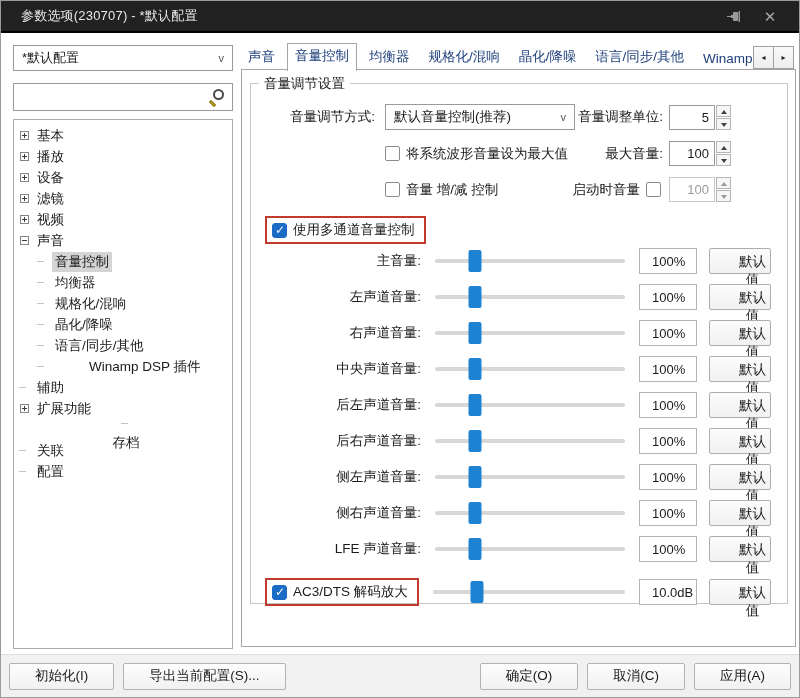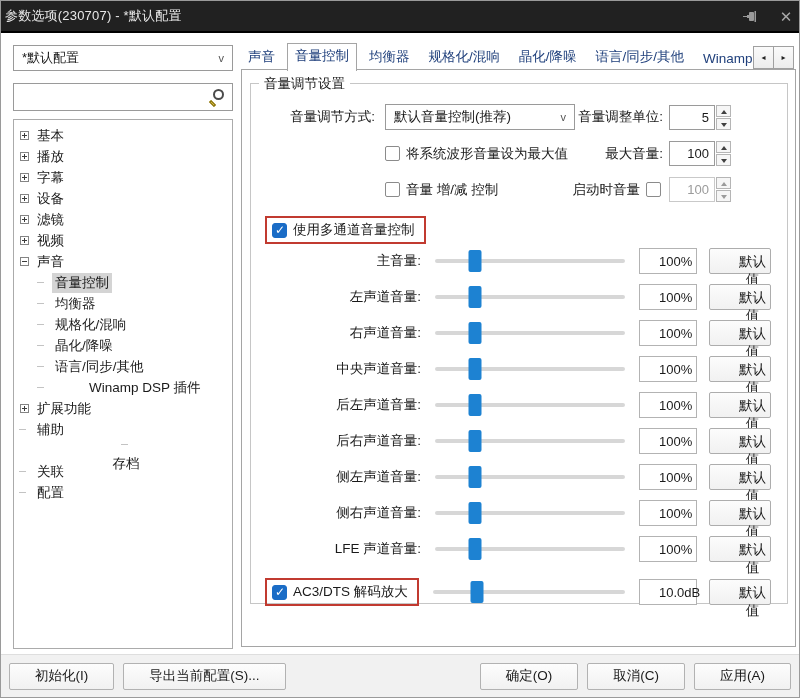--- a/index.html
+++ b/index.html
@@ -3,21 +3,21 @@
 <meta charset="utf-8">
 <style>
   * { box-sizing: border-box; margin: 0; padding: 0; }
   html,body { background:#d8d8d8; }
   body { font-family:"Liberation Sans","DejaVu Sans",sans-serif; font-size:13px; color:#1a1a1a; }
 
   .dialog { position:relative; width:800px; height:698px; background:#ffffff; border:1px solid #9a9a9a; overflow:hidden; }
 
   
   .titlebar { position:absolute; left:0; top:0; right:0; height:32px; background:#212121; border-bottom:2px solid #000;
-              display:flex; align-items:center; padding:0 4px; }
+              display:flex; align-items:center; padding:0 20px; }
   .titlebar .title { color:#e8e8e8; font-size:13px; letter-spacing:.2px; }
   .titlebar .tb-icons { margin-left:auto; display:flex; align-items:center; gap:18px; }
   .tb-btn { width:18px; height:18px; display:flex; align-items:center; justify-content:center; color:#9a9a9a; cursor:default; }
   .close-x { font-size:15px; line-height:1; color:#a8a8a8; }
 
   
   .sidebar { position:absolute; left:12px; top:44px; width:220px; }
   .combo-profile { height:26px; border:1px solid #9a9a9a; background:#fff; display:flex; align-items:center; padding:0 8px; }
   .combo-profile .chev { margin-left:auto; color:#555; font-size:11px; }
   .searchbox { margin-top:12px; height:28px; border:1px solid #9a9a9a; background:#fff; position:relative; display:flex; align-items:center; }
@@ -82,21 +82,21 @@
 
   .annotated { display:inline-flex; align-items:center; gap:6px; border:2px solid #c13a30; padding:3px 9px 3px 5px; font-size:13.5px; }
   .annotate-row { margin:14px 0 4px -8px; }
 
   
   .slider-row { display:flex; align-items:center; height:26px; margin-bottom:10px;justify-content:space-between; }
   .slabel { width:148px; text-align:right; margin-right:14px; flex:none; font-size:13.5px; }
   .track-wrap { flex:1; position:relative; height:24px; margin-right:14px; }
   .track { position:absolute; left:0; right:0; top:10px; height:4px; background:#d7d7d7; border-radius:2px; }
   .thumb { position:absolute; top:1px; width:13px; height:22px; background:#1d82d2; border-radius:2px; transform:translateX(-50%); }
-  .valbox { width:58px; height:26px; border:1px solid #b3b3b3; background:#fff; padding:5px 0 0 19px; font-size:13px; flex:none; margin-right:12px; }
+  .valbox { width:58px; height:26px; border:1px solid #b3b3b3; background:#fff; padding:5px 0 0 12px; font-size:13px; flex:none; margin-right:12px; }
   .defbtn { width:62px; height:26px; border:1px solid #adadad; border-radius:2px; background:linear-gradient(#fcfcfc,#f1f1f1); font-size:13.5px; text-align:center; padding-top:4px; flex:none; cursor:default;padding-left:25px; }
 
   .ac3-row { display:flex; align-items:center; margin:16px 0 0 -8px; }
   .ac3-row .track-wrap { margin-left:14px; }
 
   
   .footer { position:absolute; left:0; right:0; bottom:0; height:43px; background:#f1f1f1; border-top:1px solid #dedede;
             display:flex; align-items:center; padding:0 8px; gap:9px; }
   .btn { height:27px; padding:0 25px; background:linear-gradient(#fdfdfd,#f1f1f1); border:1px solid #b2b2b2; border-radius:2px;
          font-size:13.5px; color:#1a1a1a; display:flex; align-items:center; justify-content:center; cursor:default; }
@@ -142,24 +142,20 @@
         <div class="tree-item glyph-plus" style="padding-left: 6px;">
           <span class="tbox"></span>
           <span class="lbl">基本</span>
         </div>
 
         <div class="tree-item glyph-plus" style="padding-left: 6px;">
           <span class="tbox"></span>
           <span class="lbl">播放</span>
         </div>
 
-        <div class="tree-item glyph-plus" style="padding-left: 6px;">
-          <span class="tbox"></span>
-          <span class="lbl">字幕</span>
-        </div>
 
         <div class="tree-item glyph-plus" style="padding-left: 6px;">
           <span class="tbox"></span>
           <span class="lbl">设备</span>
         </div>
 
         <div class="tree-item glyph-plus" style="padding-left: 6px;">
           <span class="tbox"></span>
           <span class="lbl">滤镜</span>
         </div>
@@ -197,28 +193,28 @@
         <div class="tree-item glyph-child" style="padding-left: 24px;">
           <span class="tbox"></span>
           <span class="lbl">语言/同步/其他</span>
         </div>
 
         <div class="tree-item glyph-child" style="padding-left: 24px; gap: 39px;">
           <span class="tbox"></span>
           <span class="lbl">Winamp DSP 插件</span>
         </div>
 
+        <div class="tree-item glyph-leaf" style="padding-left: 6px;">
+          <span class="tbox"></span>
+          <span class="lbl">辅助</span>
+        </div>
+
         <div class="tree-item glyph-plus" style="padding-left: 6px;">
           <span class="tbox"></span>
           <span class="lbl">扩展功能</span>
-        </div>
-
-        <div class="tree-item glyph-leaf" style="padding-left: 6px;">
-          <span class="tbox"></span>
-          <span class="lbl">辅助</span>
         </div>
 
         <div class="tree-item glyph-leaf" style="padding-left: 6px; flex-direction: column;">
           <span class="tbox"></span>
           <span class="lbl">存档</span>
         </div>
 
         <div class="tree-item glyph-leaf" style="padding-left: 6px;">
           <span class="tbox"></span>
           <span class="lbl">关联</span>

